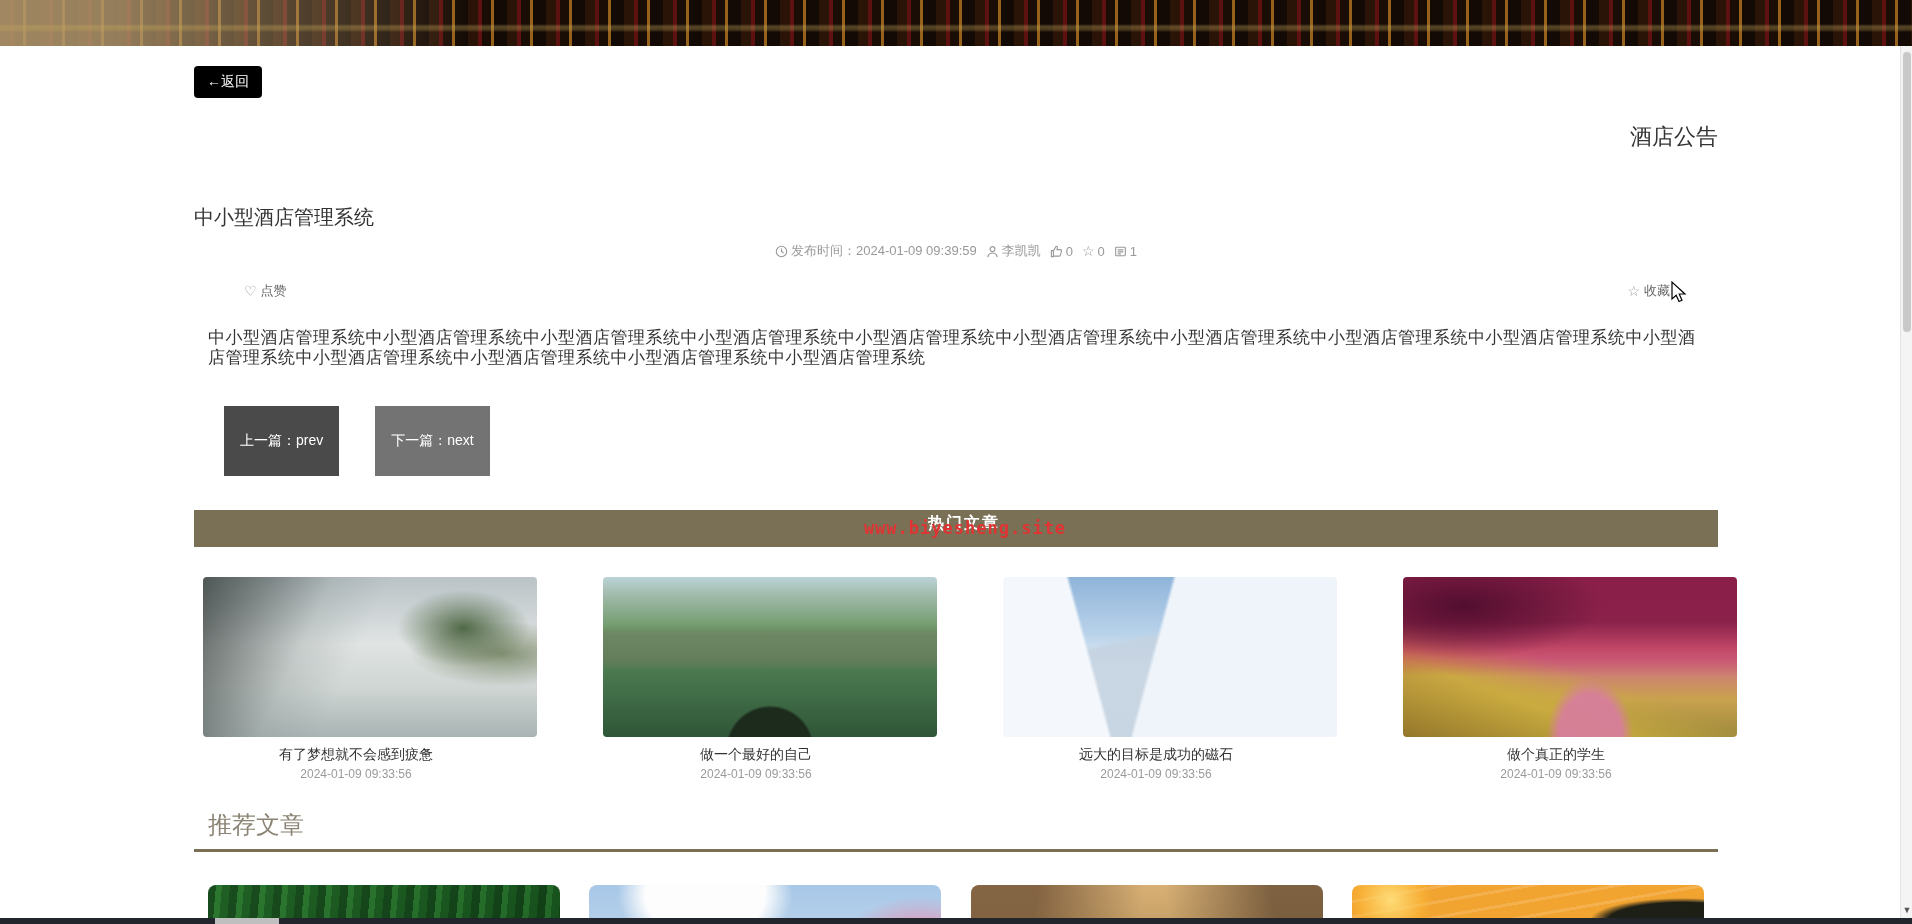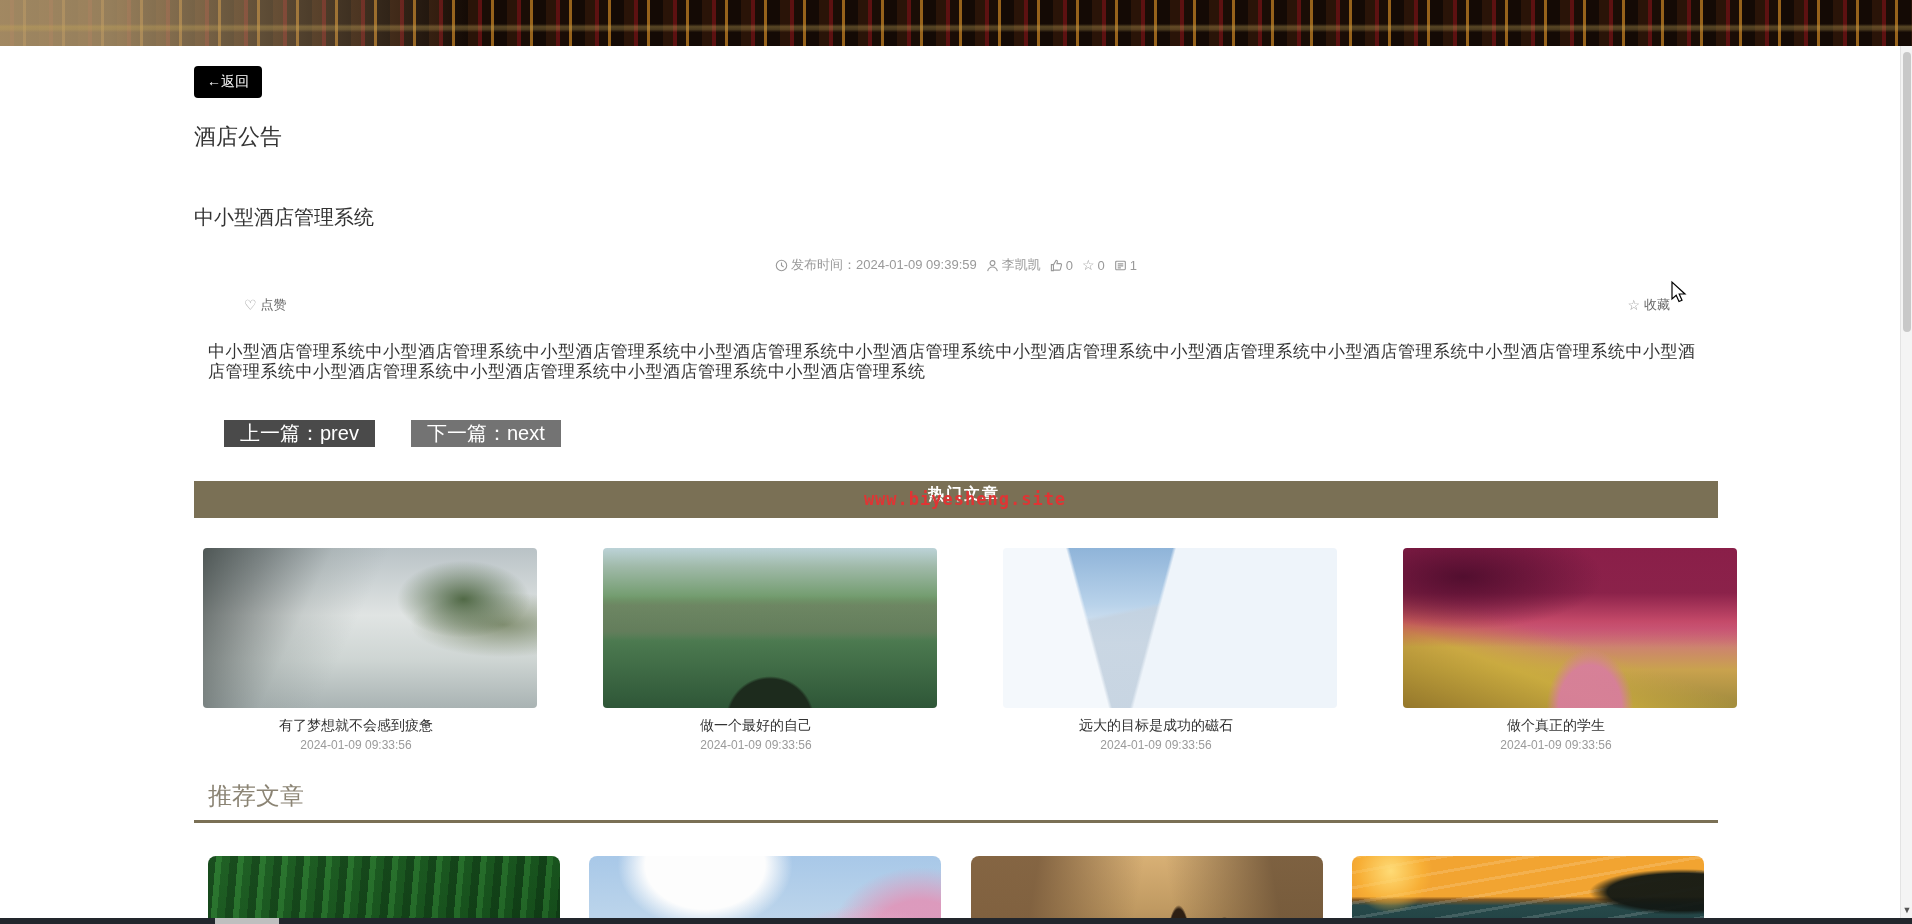--- a/index.html
+++ b/index.html
@@ -17,37 +17,37 @@
       #140a05;
   }
 
   .page { width:1524px; margin:0 auto; position:relative; }
 
   
   .back-btn { display:inline-block; margin-top:20px; padding:7px 13px; border:none;
     background:#000000; color:#fff; font-size:14px; border-radius:4px; cursor:pointer; }
 
   
-  .title { text-align:left; margin-top:24px; font-size:22px; font-weight:500; color:#333; }
+  .title { text-align:right; margin-top:24px; font-size:22px; font-weight:500; color:#333; }
   .subtitle { margin-top:52px; font-size:20px; font-weight:400; color:#333; }
   .meta { display:flex; justify-content:center; align-items:center; gap:9px;
-    margin-top:25px; font-size:13px; color:#999; }
+    margin-top:11px; font-size:13px; color:#999; }
   .meta svg { vertical-align:-2px; }
   .meta .pair { display:inline-flex; align-items:center; gap:3px; }
 
   .actions { display:flex; justify-content:space-between; margin-top:22px; padding:0 48px 0 50px;
     font-size:13px; color:#666; }
   .actions .act { display:inline-flex; align-items:center; gap:4px; cursor:pointer; }
   .glyph { color:#999; font-size:14px; }
 
   .body-text { margin-top:28px; padding:0 14px; font-size:17px; letter-spacing:.5px;
     line-height:20px; color:#333; word-break:break-all; }
 
   .nav-buttons { margin-top:38px; padding-left:30px; display:flex; gap:36px; }
-  .nav-btn { border:none; color:#fff; font-size:20px; padding:0 16px; cursor:pointer;text-align:center; }
+  .nav-btn { border:none; color:#fff; font-size:14px; padding:26px 16px; cursor:pointer;text-align:center; }
   .nav-btn.prev { background:#4a4a4a; }
   .nav-btn.next { background:#737373; }
 
   
   .hot-banner { margin-top:34px; height:37px; background:#7a7055; position:relative; }
   .hot-title { position:absolute; left:16px; right:0; top:3px; text-align:center;
     color:#fff; font-size:16px; font-weight:bold; letter-spacing:2px; }
   .watermark { position:absolute; left:0; right:0; top:8px; text-align:center;
     transform:translateX(9px);
     font-family:"DejaVu Sans Mono","Liberation Mono",monospace;

